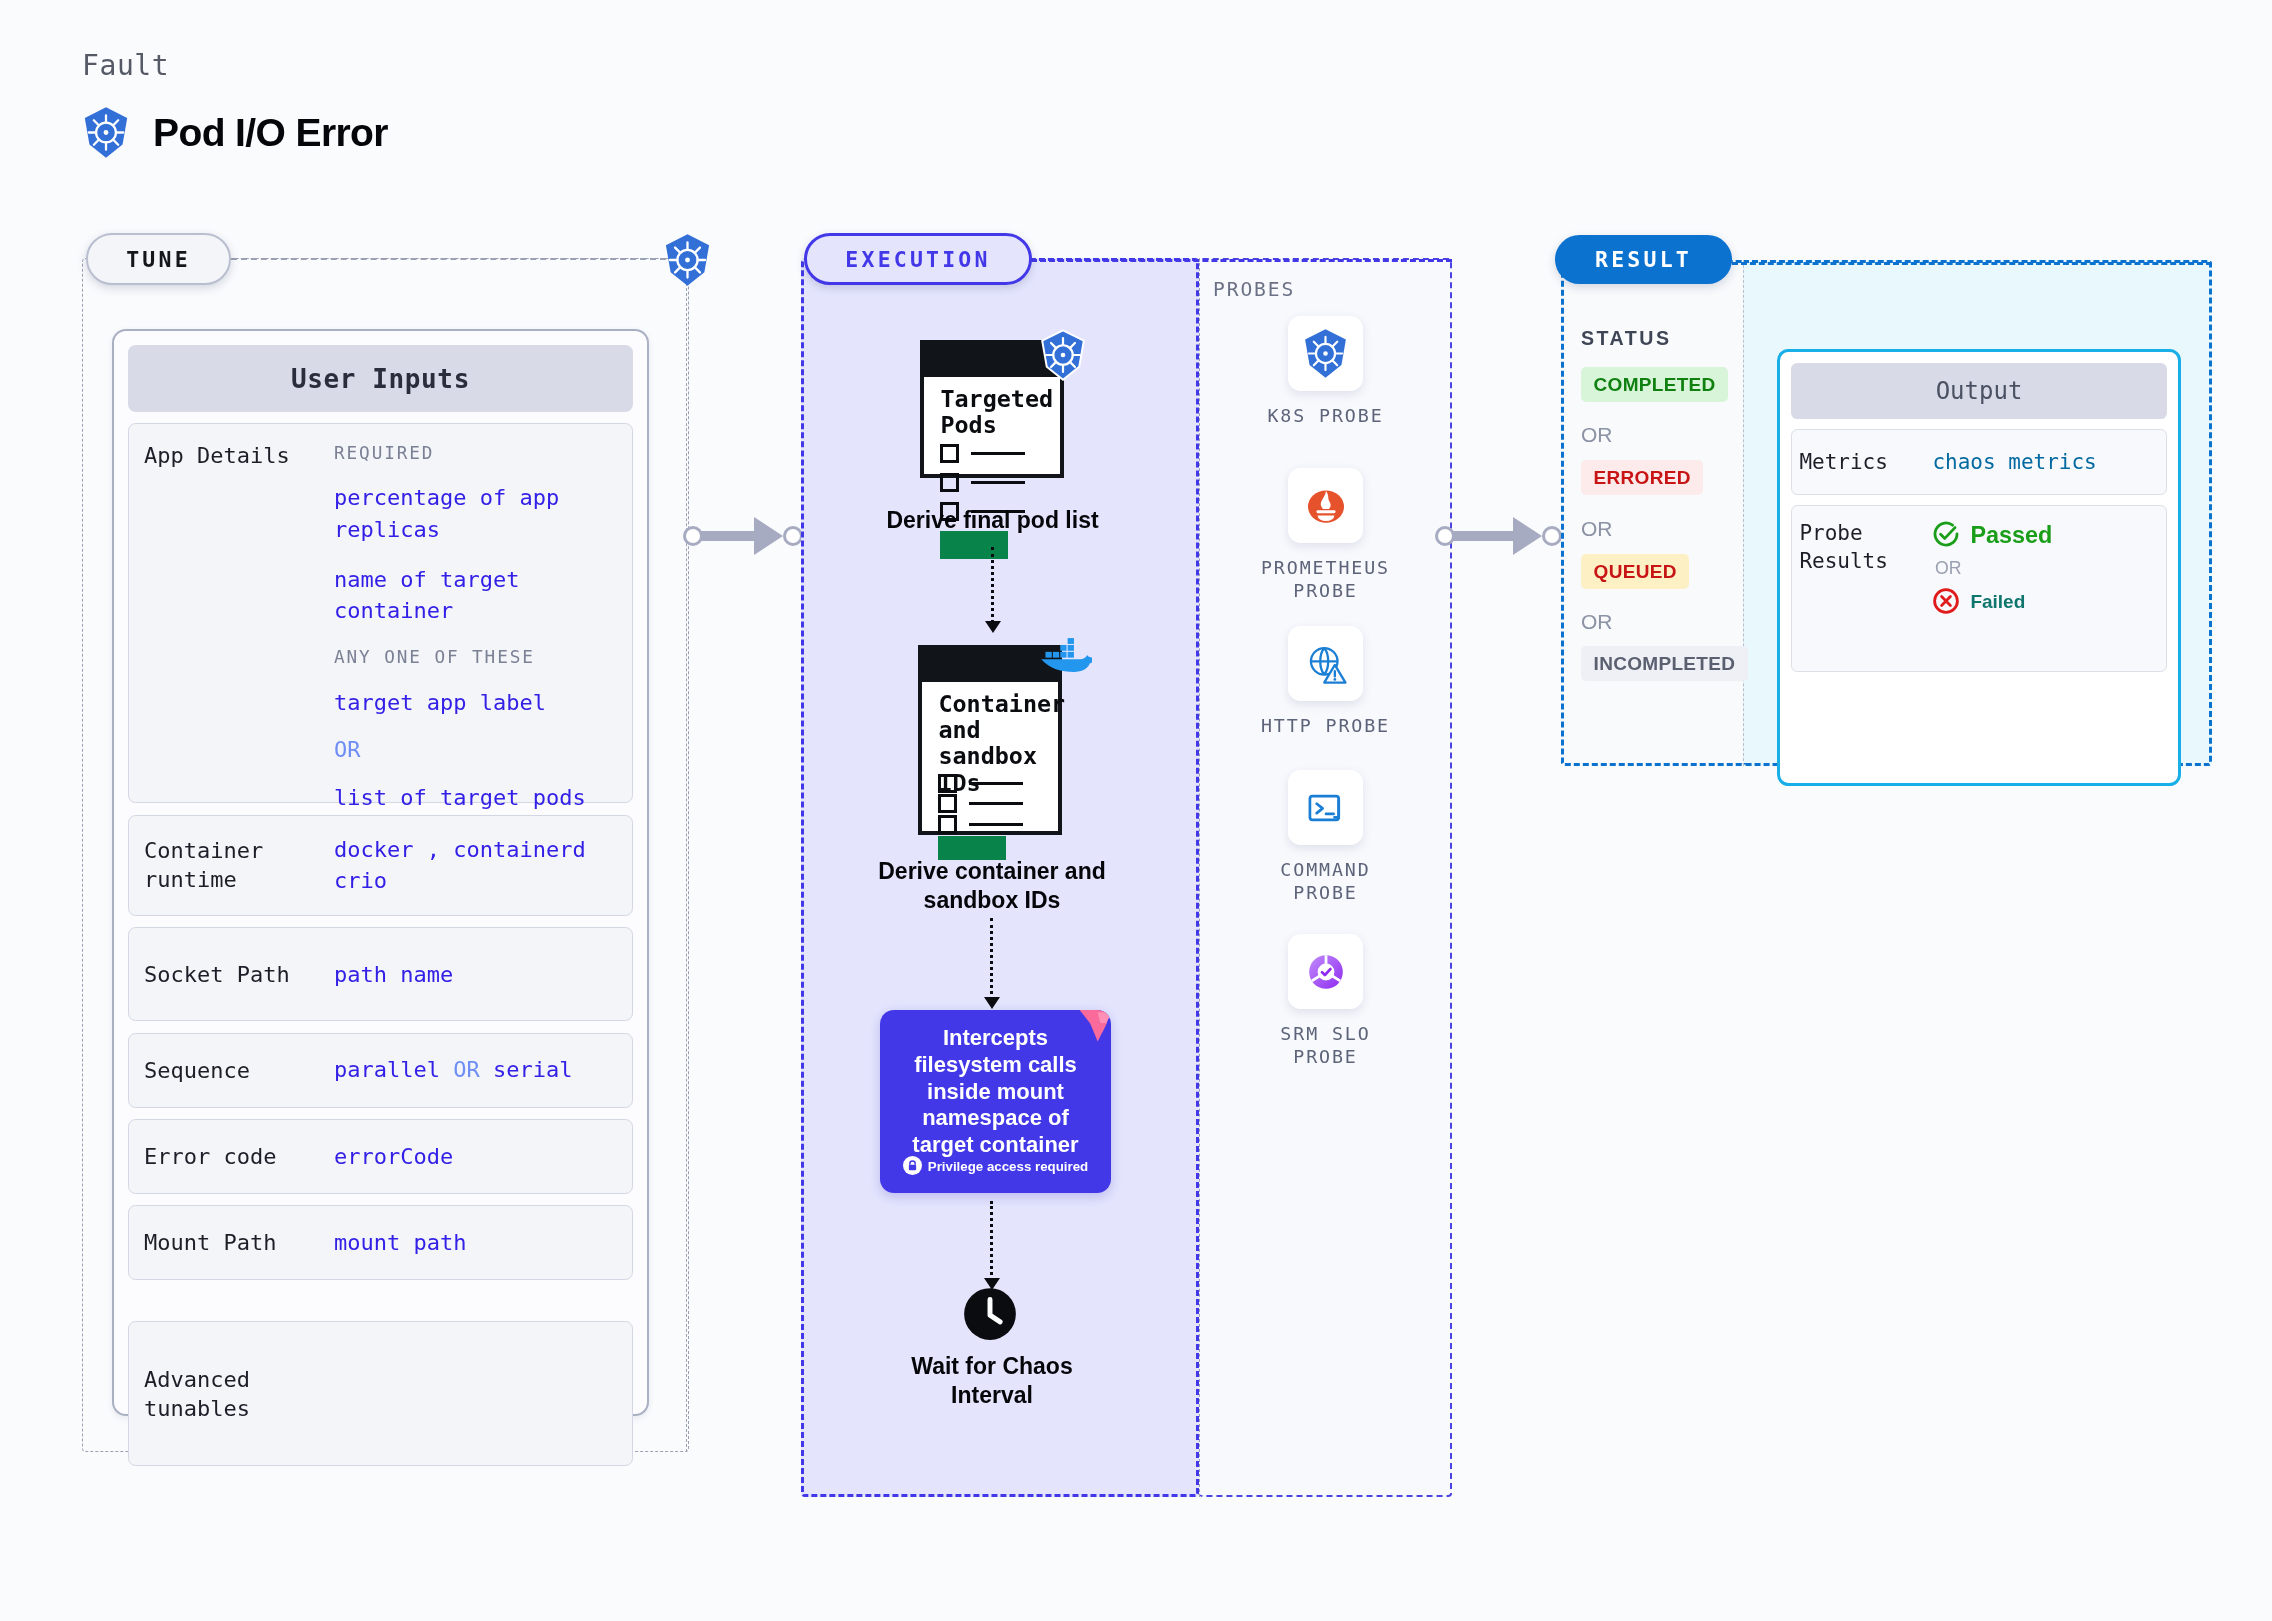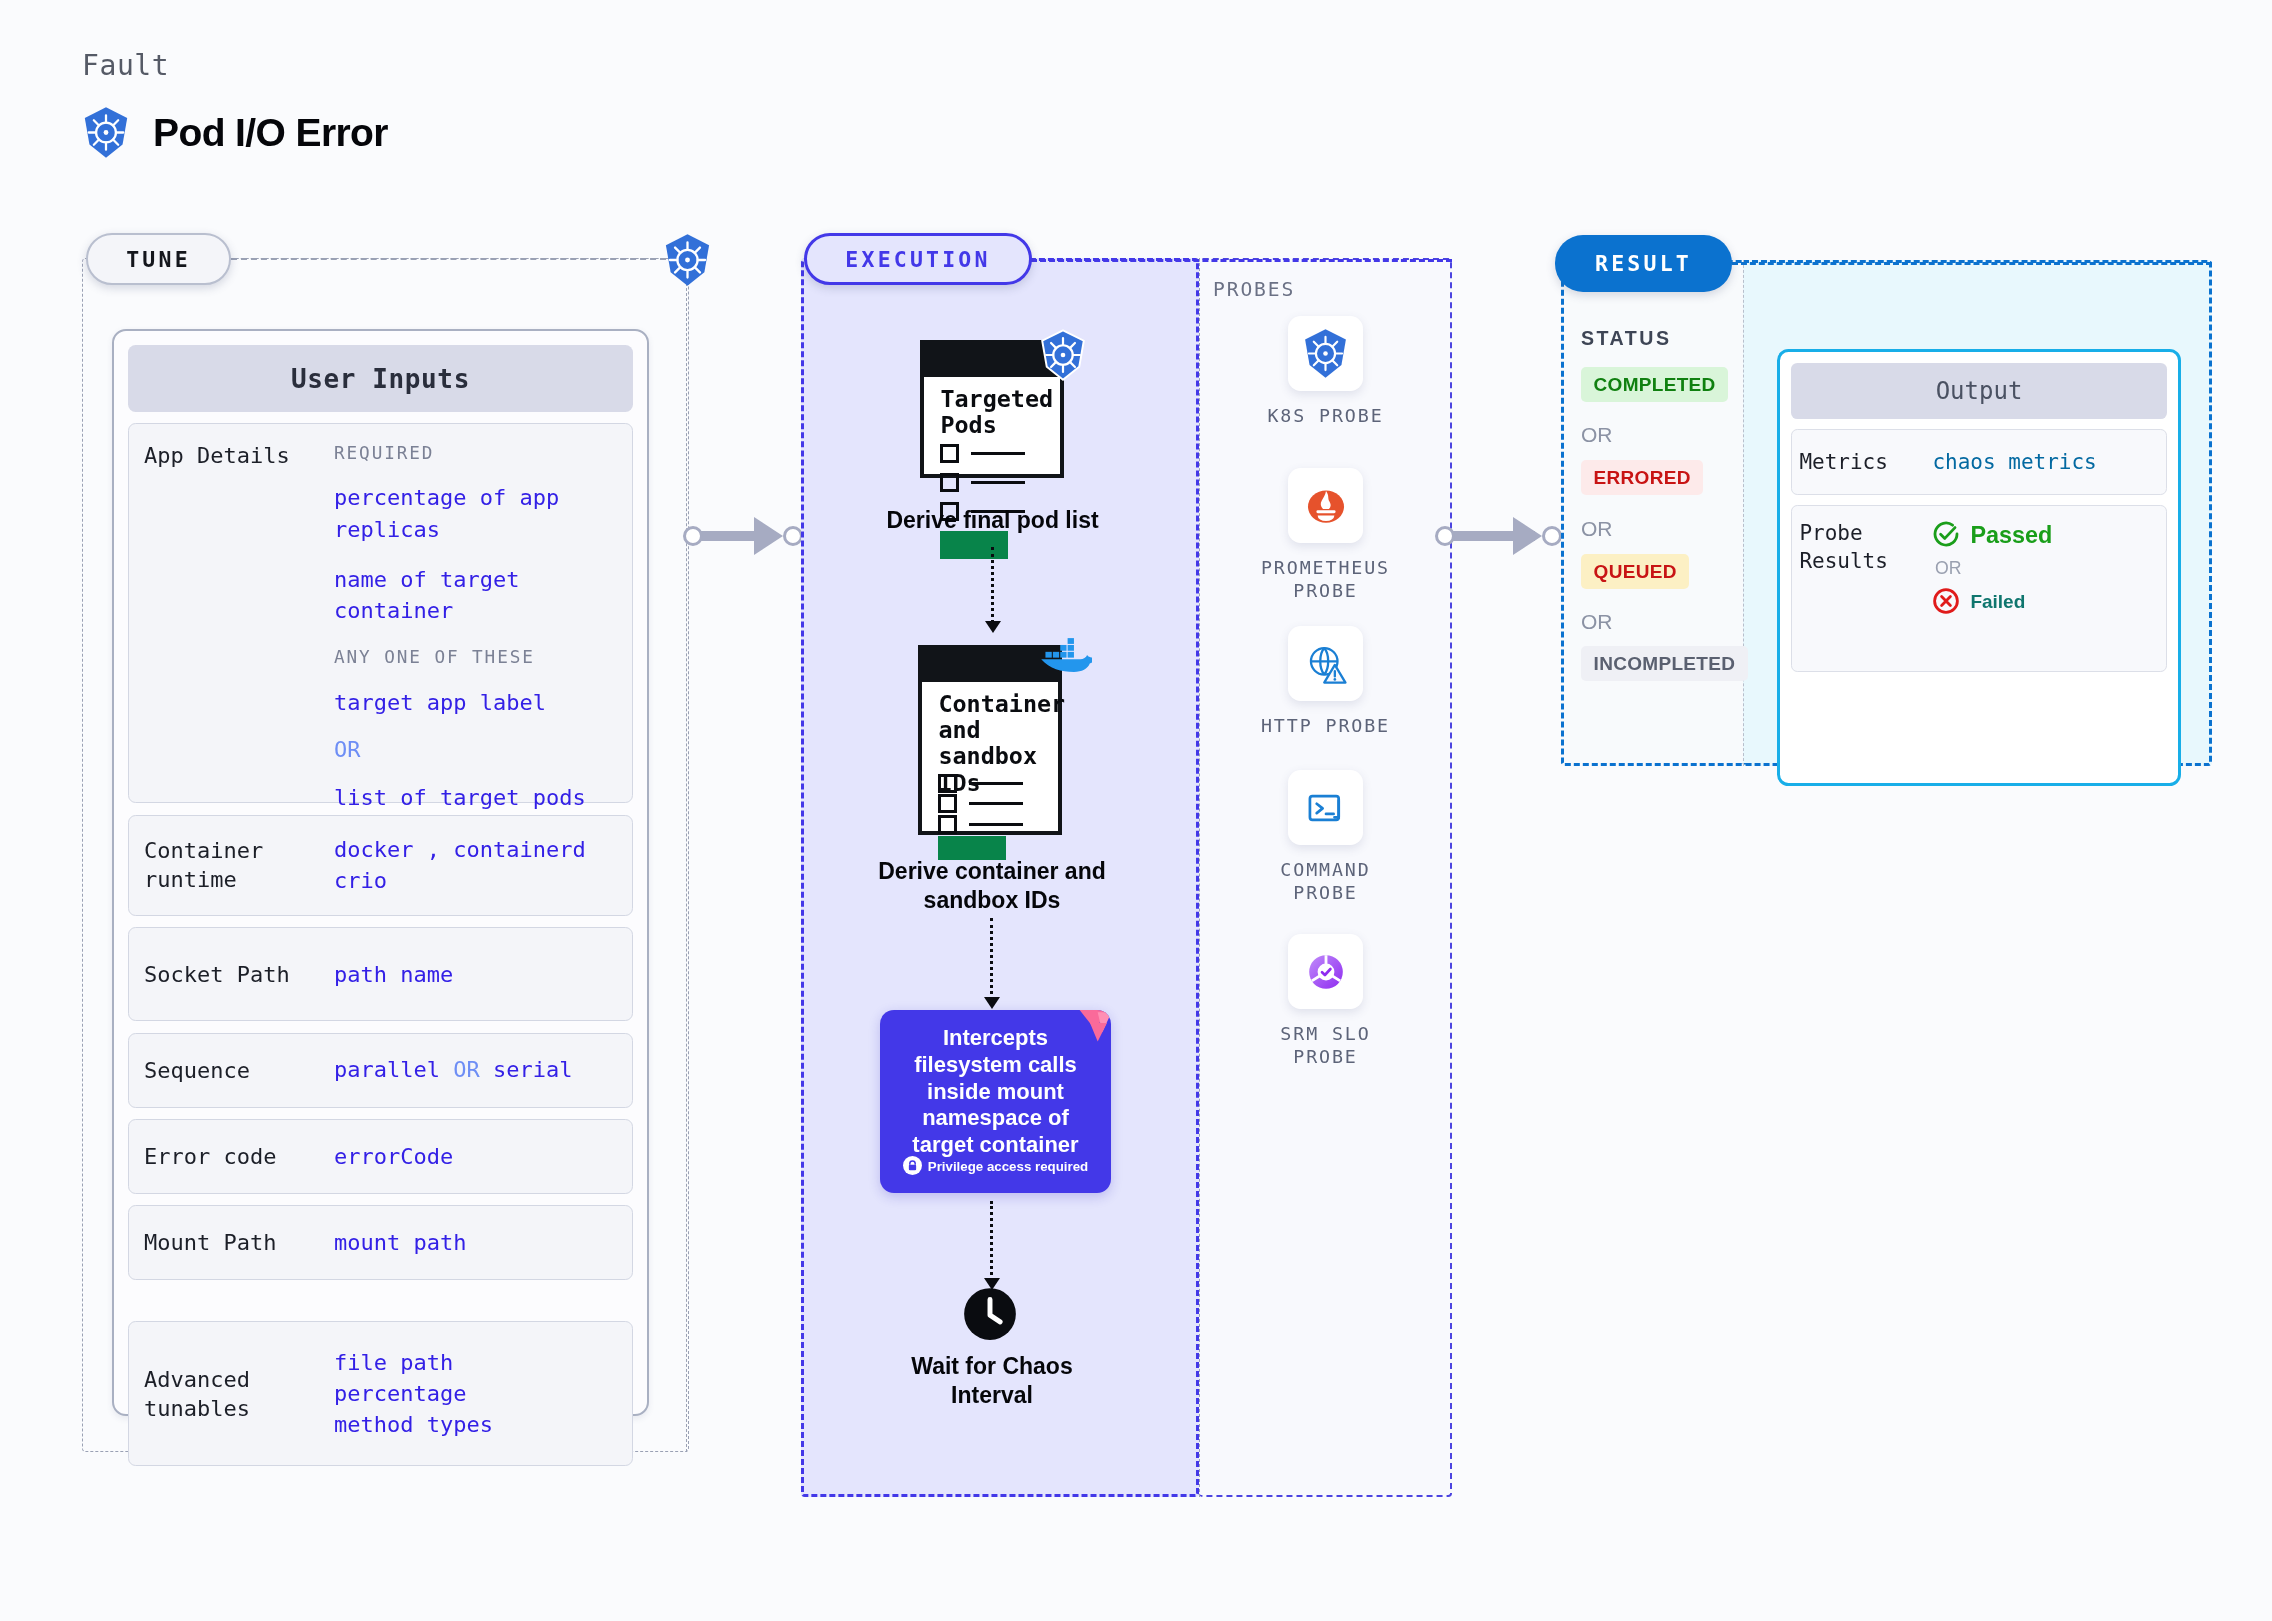--- a/index.html
+++ b/index.html
@@ -34,21 +34,21 @@
   }
   #tag-tune {
     left: 86px; top: 233px; width: 145px; height: 52px;
     background: #f4f5f9; border: 2.5px solid #b9bfcf; color: #14161c; font-size: 21.5px;
   }
   #tag-execution {
     left: 804px; top: 233px; width: 228px; height: 52px;
     background: #e4e5fd; border: 3.2px solid #4338e8; color: #4338e8; font-size: 21.5px;
   }
   #tag-result {
-    left: 1555px; top: 235px; width: 177px; height: 57px;
+    left: 1555px; top: 235px; width: 177px; height: 49px;
     background: #0b72cf; border: none; color: #ffffff; font-size: 21.5px;
   }
 
   
   #panel-tune {
     position: absolute; left: 82px; top: 258px; width: 607px; height: 1194px;
     border: 1.9px dashed #9aa1b4; border-radius: 3.8px; background: transparent;
   }
   
   #tune-divider {
@@ -383,25 +383,20 @@
     </div>
 
     <div class="tune-row" id="row-mountpath">
       <div class="rlabel">Mount Path</div>
       <div class="rvals"><span class="v-line">mount path</span></div>
     </div>
 
     <div class="tune-row" id="row-advanced">
       <div class="rlabel">Advanced
 tunables</div>
-      <div class="rvals">
-        <div class="v-line">file path</div>
-        <div class="v-line">percentage</div>
-        <div class="v-line">method types</div>
-      </div>
     </div>
   </div>
 
   <div class="conn" id="conn-1">
     <div class="bar"></div>
       <div class="head"></div>
     <div class="dot a"></div>
       <div class="dot b"></div>
   </div>
 

